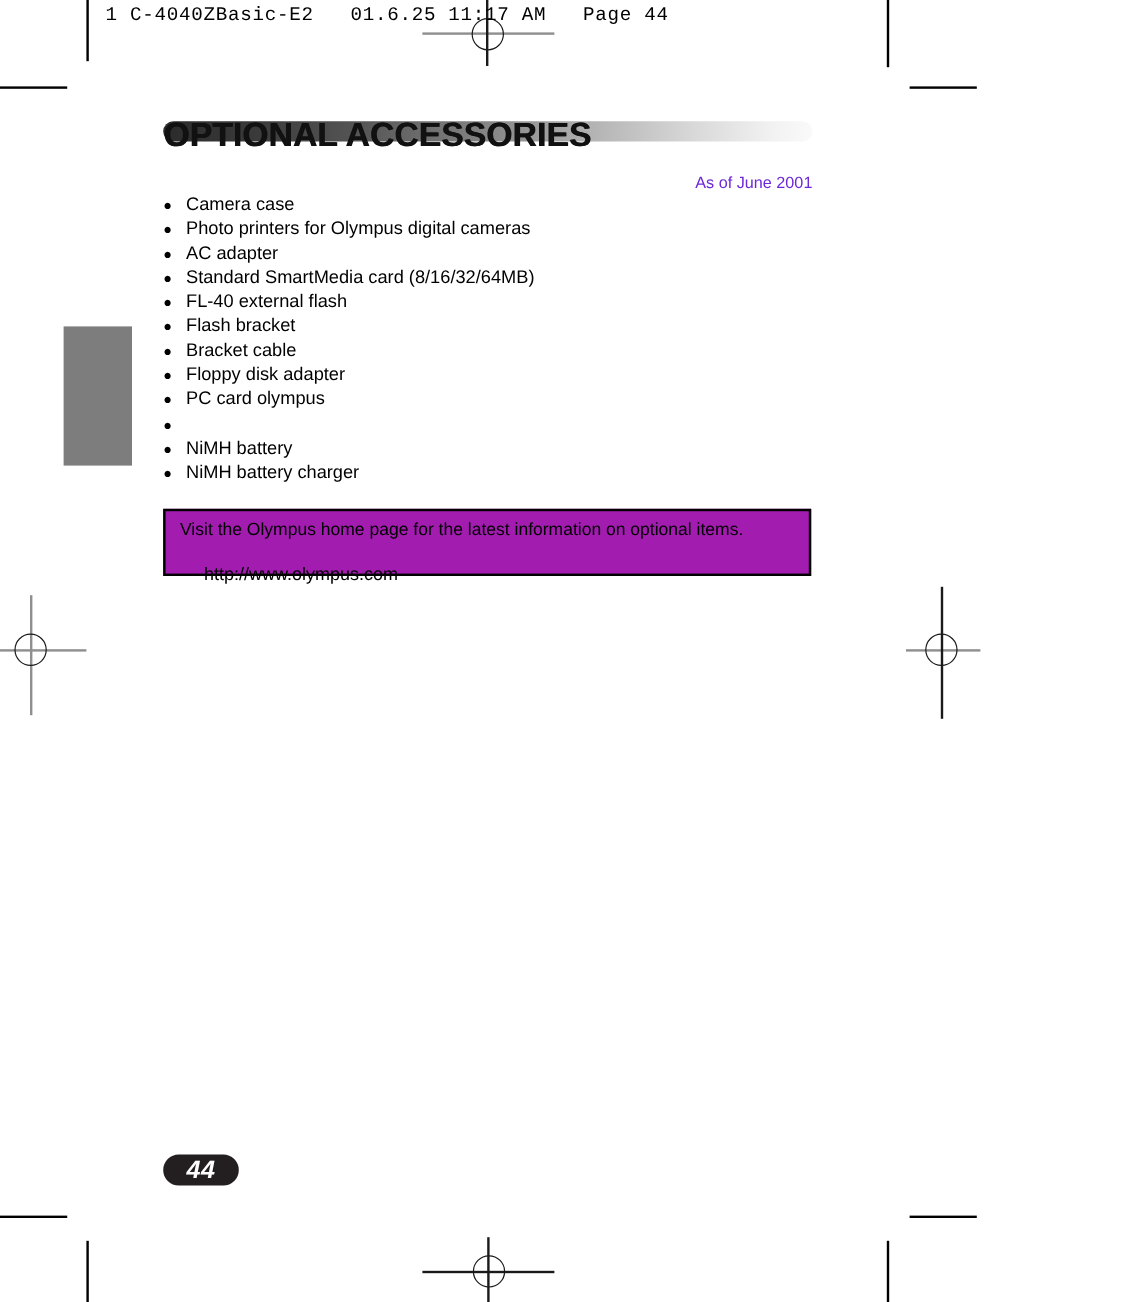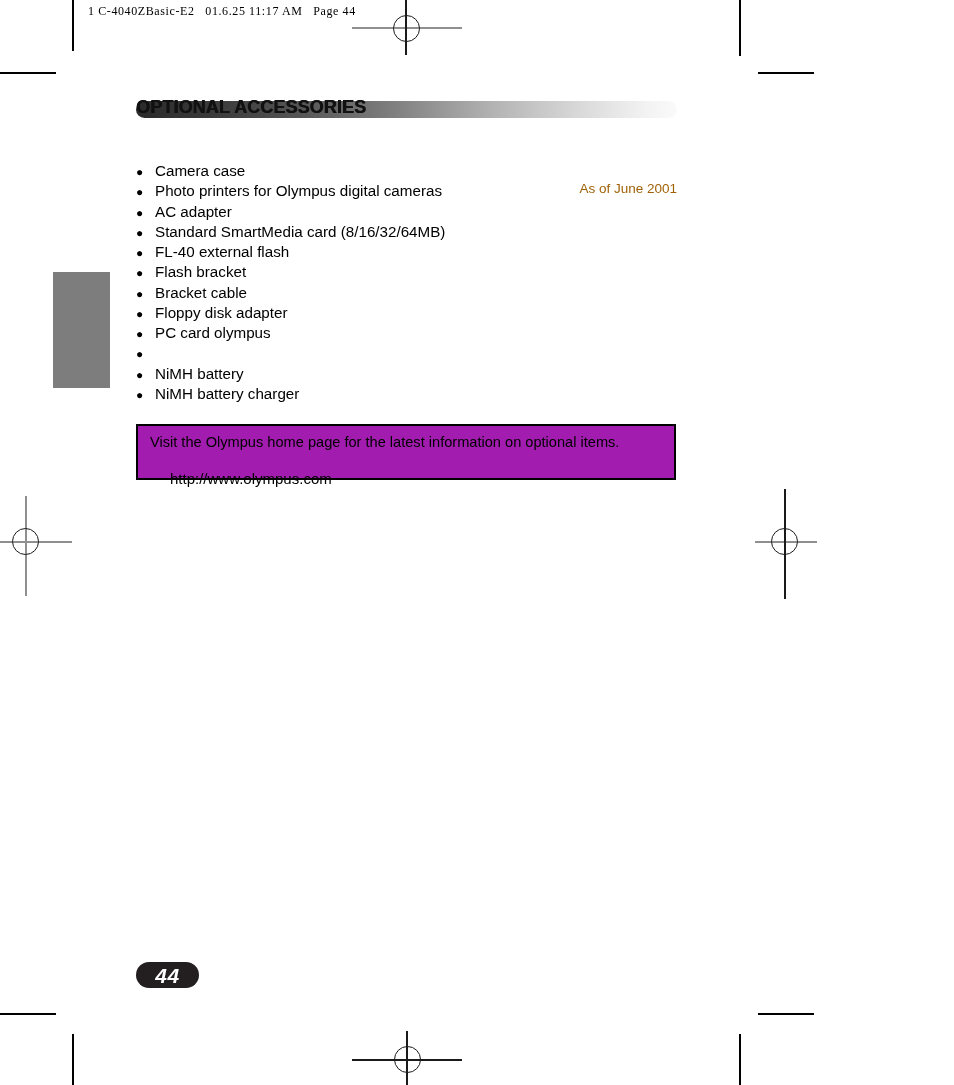--- a/index.html
+++ b/index.html
@@ -53,22 +53,22 @@
     width: 1.5px;
   }
   .gray-rule { background: #8f8f8f; }
   .dark-rule { background: #1a1a1a; }
 
   
   .filestamp {
     position: absolute;
     left: 88px;
     top: 4px;
-    font-family: Liberation Serif, serif;
-    font-size: 12px;
+    font-family: Liberation Mono, monospace;
+    font-size: 16px;
     letter-spacing: 0.6px;
     white-space: pre;
     color: #000;
   }
 
   
   .thumb-tab {
     position: absolute;
     left: 53px;
     top: 272px;
@@ -99,39 +99,38 @@
         #808080 48%,
         #b3b3b3 66%,
         #d9d9d9 82%,
         #f2f2f2 94%,
         #fafafa 100%);
   }
   .title-text {
     position: absolute;
     left: 0px;
     top: -4px;
-    font-size: 18px;
+    font-size: 28px;
     font-weight: bold;
     font-style: normal;
     letter-spacing: 0.1px;
     color: #111111;
     white-space: nowrap;
     text-shadow: 0.6px 0 0 #111111;
   }
 
   
   .asof {
     position: absolute;
     left: 137px;
     top: 145px;
     width: 540px;
     text-align: right;
     font-size: 13.5px;
-    color: #a16207;
-    margin-top: 36px;
+    color: #6d28d9;
   }
 
   
   .acc-list {
     position: absolute;
     left: 136px;
     top: 161px;
     margin: 0;
     padding: 0;
     list-style: none;

